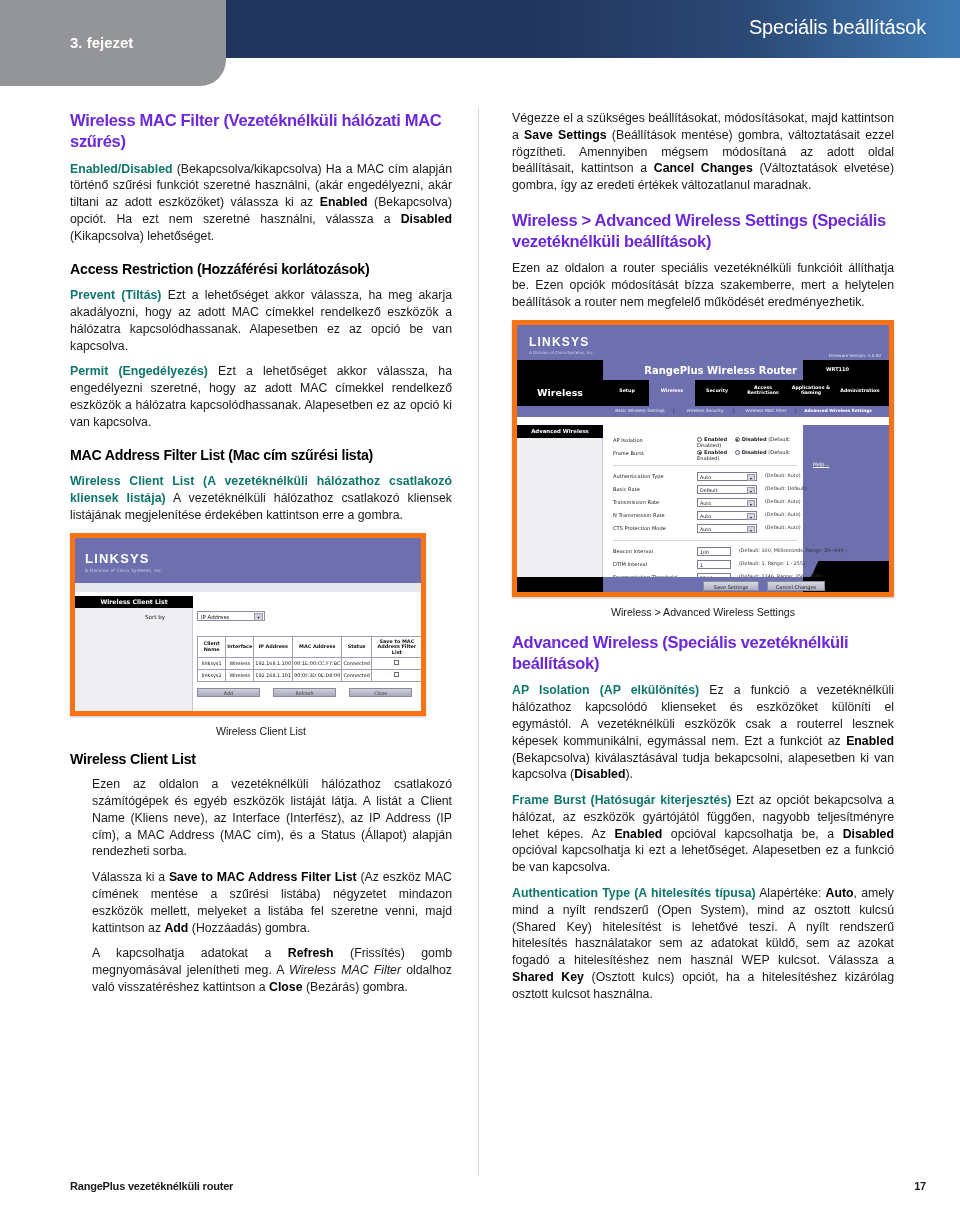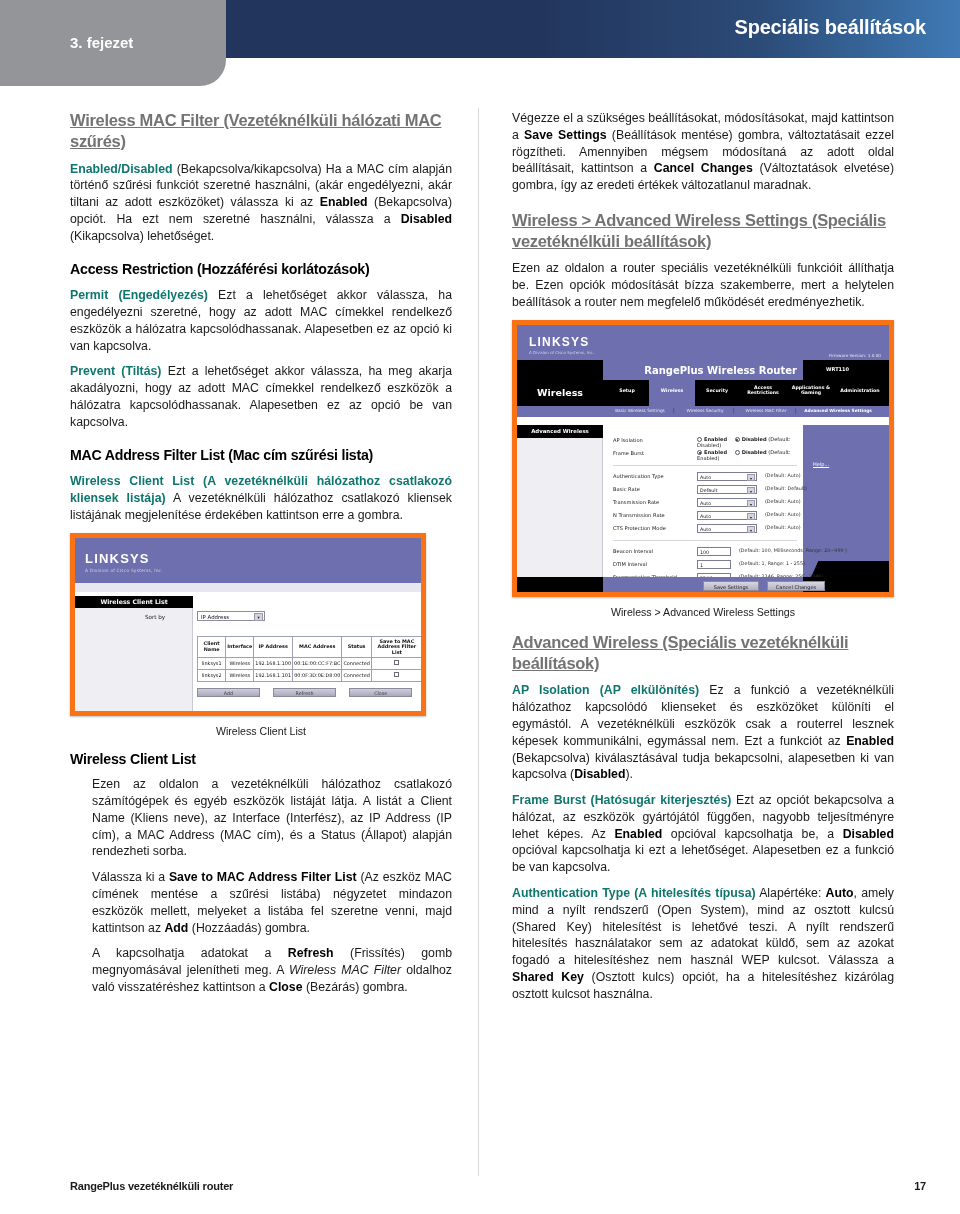--- a/index.html
+++ b/index.html
@@ -11,21 +11,21 @@
   }
   .page { position: relative; width: 960px; height: 1214px; overflow: hidden; }
 
   
   .hdr-blue {
     position: absolute; left: 225px; top: 0; width: 735px; height: 58px;
     background: linear-gradient(to right, #22355c 0%, #22355c 42%, #2b4a76 72%, #3f7ab5 100%);
   }
   .hdr-title {
     position: absolute; right: 34px; top: 16px;
-    color: #ffffff; font-size: 20px; font-weight: bold;
+    color: #ffffff; font-size: 20px; font-weight: normal;
     letter-spacing: -0.2px;
     font-family: "Liberation Sans", sans-serif;
   }
   .hdr-gray {
     position: absolute; left: 0; top: 0; width: 226px; height: 86px;
     background: #939598;
     border-bottom-right-radius: 26px;
   }
   .hdr-chapter {
     position: absolute; left: 70px; top: 34px;
@@ -38,24 +38,23 @@
     background: #d7d9dc;
   }
   .col {
     position: absolute; top: 110px; width: 382px;
   }
   .col-left  { left: 70px; }
   .col-right { left: 512px; }
 
   
   h2.sec {
-    font-size: 16.5px; font-weight: bold; color: #737373;
+    font-size: 16.5px; font-weight: bold; color: #6d28d9;
     line-height: 1.26; letter-spacing: -0.3px;
     margin-bottom: 9px;
-    text-decoration: underline;
   }
   h3.sub {
     font-size: 14.2px; font-weight: bold; color: #000;
     line-height: 1.25; letter-spacing: -0.25px;
     margin-top: 17px; margin-bottom: 8px;
   }
   h3.sub.tight { margin-top: 14px; }
   p.body {
     font-size: 12.3px; line-height: 1.365; color: #1a1a1a;
     text-align: justify; margin-bottom: 9px;
@@ -255,23 +254,23 @@
   <div class="divider"></div>
 
   <div class="col col-left">
 
     <h2 class="sec">Wireless MAC Filter (Vezetéknélküli hálózati MAC szűrés)</h2>
 
     <p class="body"><span class="term">Enabled/Disabled</span><span> (Bekapcsolva/kikapcsolva) Ha a MAC cím alapján történő szűrési funkciót szeretné használni, (akár engedélyezni, akár tiltani az adott eszközöket) válassza ki az </span><span class="b">Enabled</span><span> (Bekapcsolva) opciót. Ha ezt nem szeretné használni, válassza a </span><span class="b">Disabled</span><span> (Kikapcsolva) lehetőséget.</span></p>
 
     <h3 class="sub">Access Restriction (Hozzáférési korlátozások)</h3>
 
+    <p class="body"><span class="term">Prevent (Tiltás)</span><span> Ezt a lehetőséget akkor válassza, ha meg akarja akadályozni, hogy az adott MAC címekkel rendelkező eszközök a hálózatra kapcsolódhassanak. Alapesetben ez az opció be van kapcsolva.</span></p>
+
     <p class="body"><span class="term">Permit (Engedélyezés)</span><span> Ezt a lehetőséget akkor válassza, ha engedélyezni szeretné, hogy az adott MAC címekkel rendelkező eszközök a hálózatra kapcsolódhassanak. Alapesetben ez az opció ki van kapcsolva.</span></p>
-
-    <p class="body"><span class="term">Prevent (Tiltás)</span><span> Ezt a lehetőséget akkor válassza, ha meg akarja akadályozni, hogy az adott MAC címekkel rendelkező eszközök a hálózatra kapcsolódhassanak. Alapesetben ez az opció be van kapcsolva.</span></p>
 
     <h3 class="sub">MAC Address Filter List (Mac cím szűrési lista)</h3>
 
     <p class="body"><span class="term">Wireless Client List (A vezetéknélküli hálózathoz csatlakozó kliensek listája)</span><span> A vezetéknélküli hálózathoz csatlakozó kliensek listájának megjelenítése érdekében kattintson erre a gombra.</span></p>
 
     <div class="shot" id="shot-wcl">
       <div class="topstrip"></div>
       <div class="brandrow">
         <span class="linksys">LINKSYS</span>
         <span class="linksys-sub">A Division of Cisco Systems, Inc.</span>

